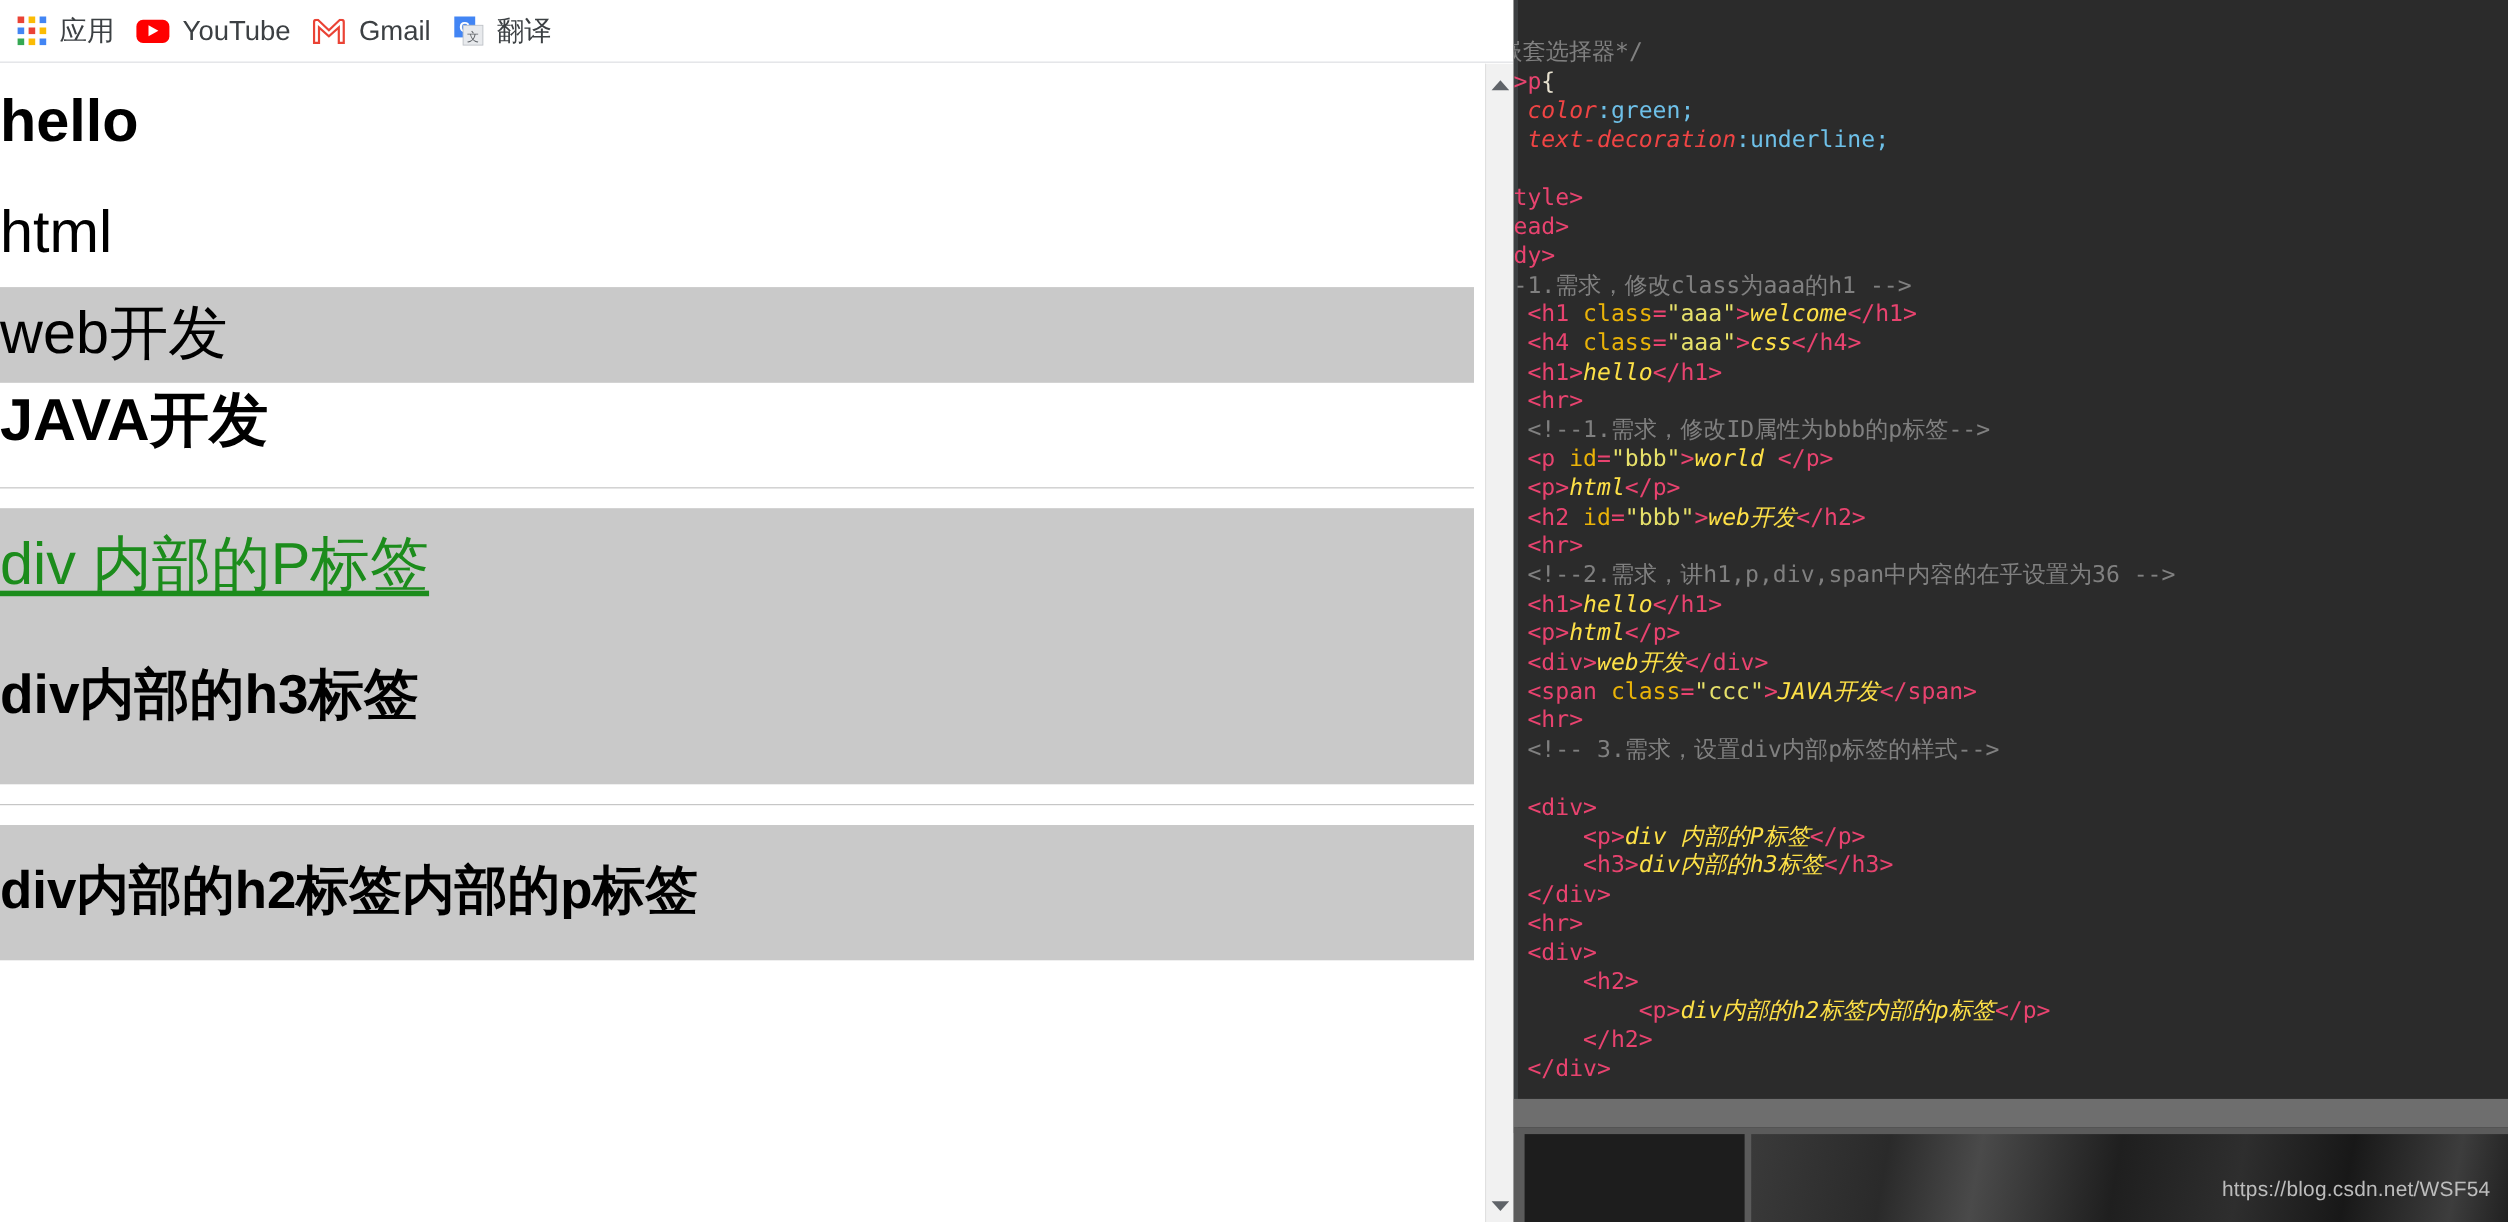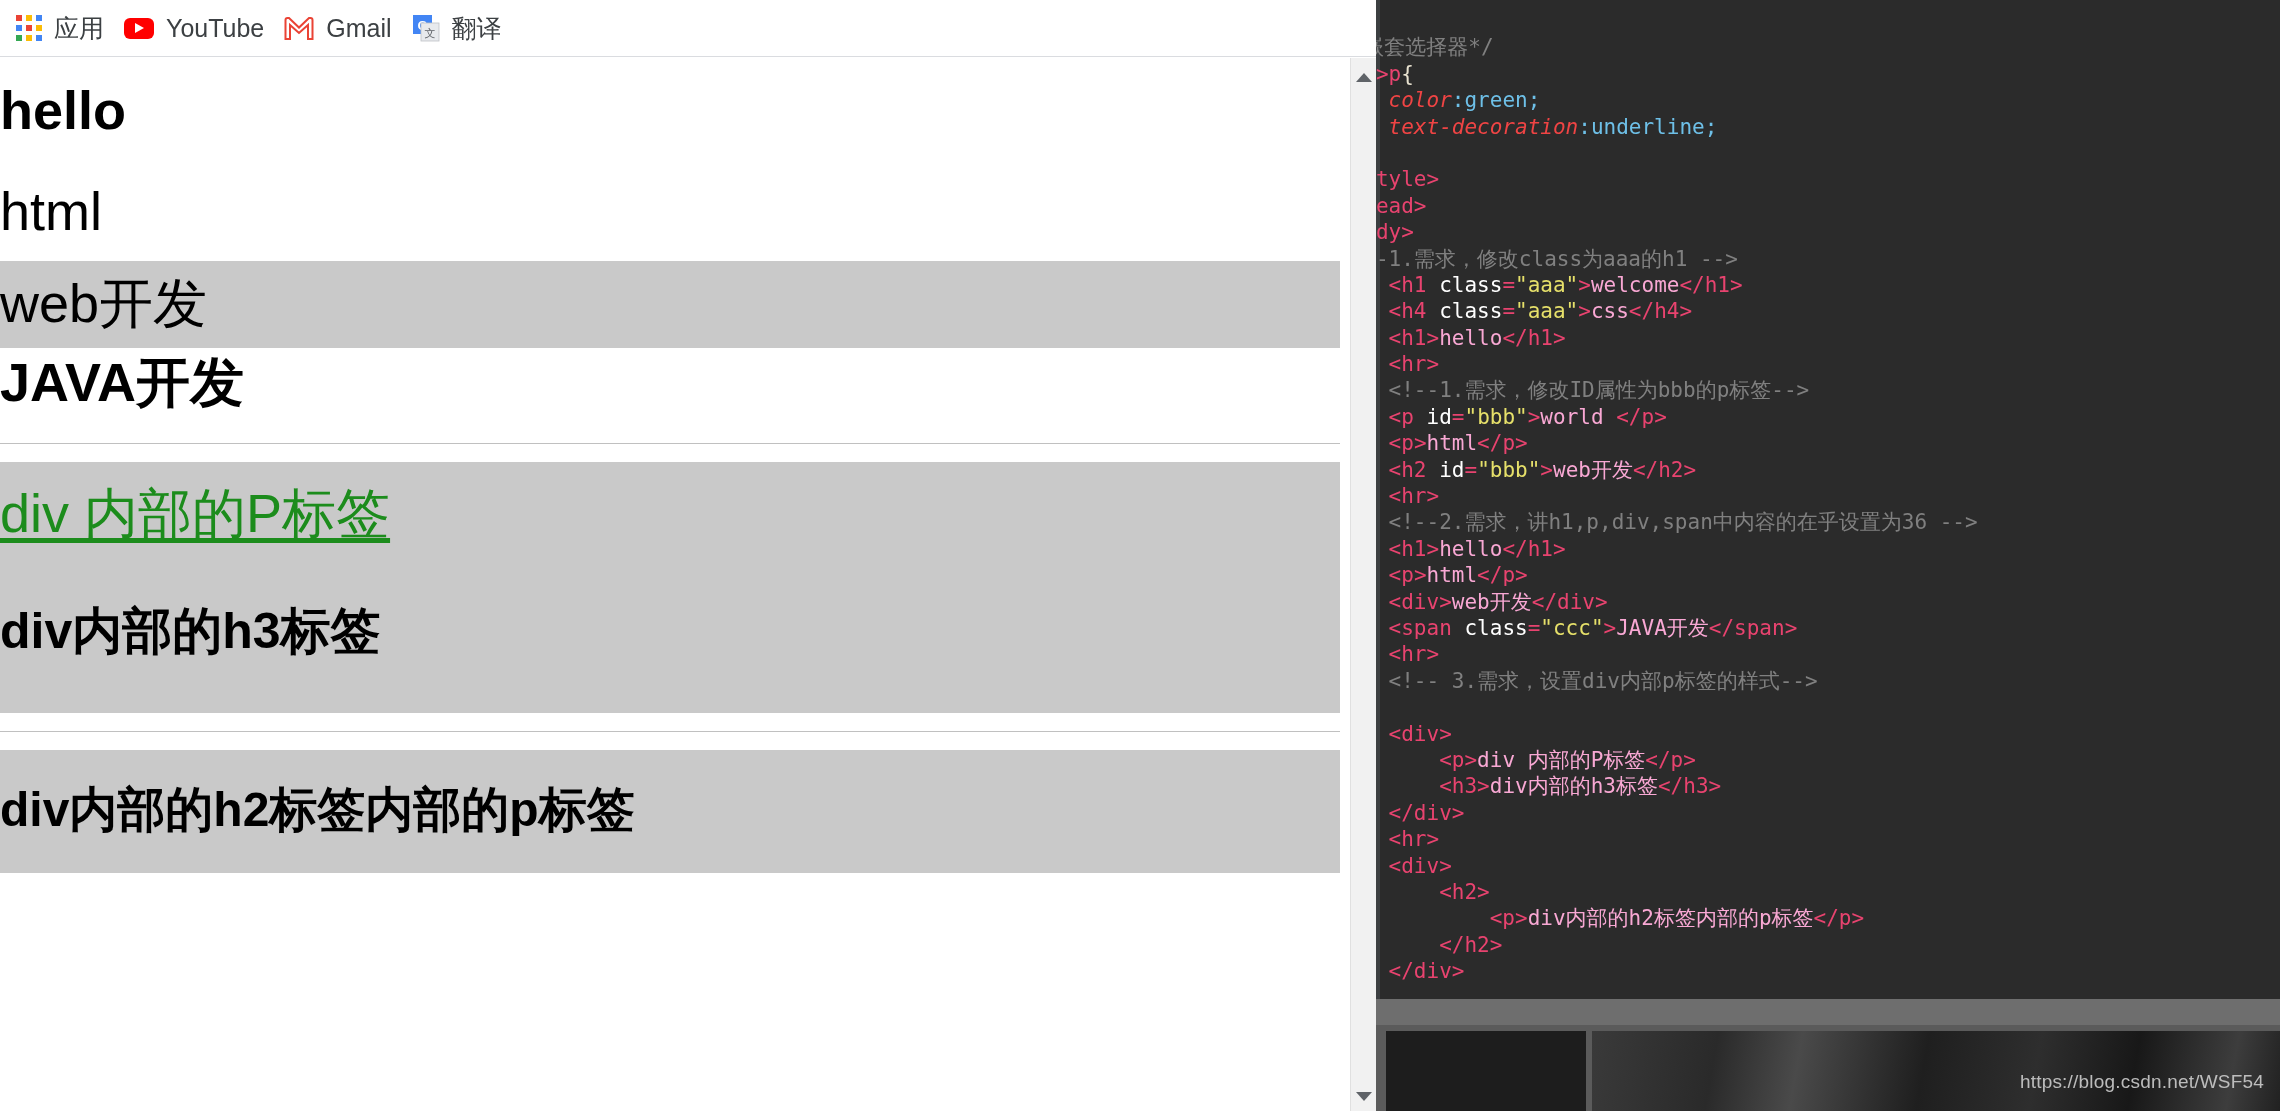--- a/index.html
+++ b/index.html
@@ -244,23 +244,23 @@
     left: -38px; top: 8px;
     width: 960px;
     font-family: "DejaVu Sans Mono", "Liberation Mono", monospace;
     font-size: 21px;
     line-height: 26.4px;
     white-space: pre;
     color: #a9b7c6;
   }
   .ln { display: block; height: 26.4px; }
   .t-tag     { color: #e8436f; }
-  .t-attr    { color: #ffffff; }
+  .t-attr    { color: #eab308; }
   .t-val     { color: #e6e06a; }
-  .t-text    { color: #f9a8d4; }
+  .t-text    { color: #fde047; font-style: italic; }
   .t-comment { color: #808080; }
   .t-prop    { color: #ef4444; font-style: italic; }
   .t-propval { color: #6ec0e8; }
   .t-brace   { color: #e8e2d0; }
 
   
   #code-status-strip {
     position: absolute;
     left: 0; bottom: 86px;
     width: 904px; height: 26px;

